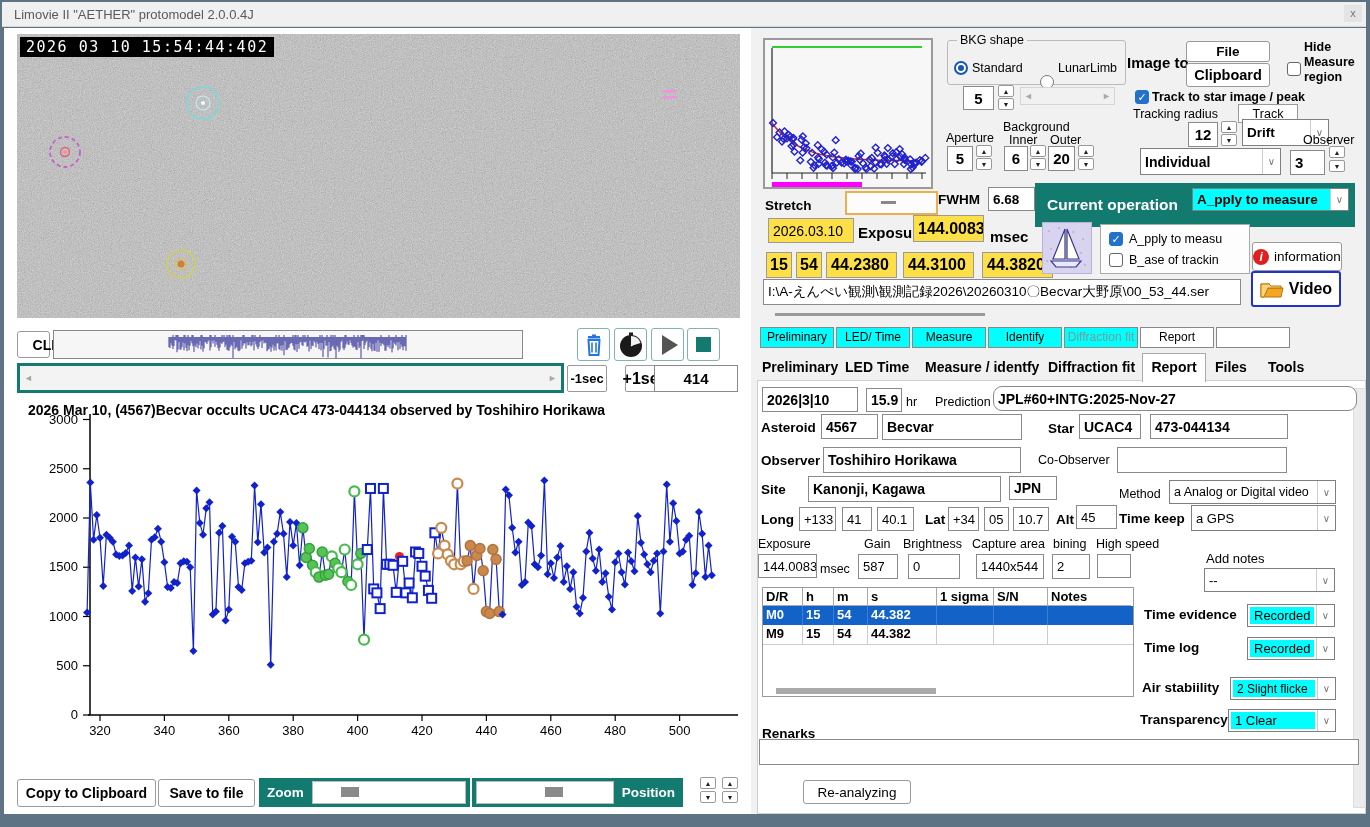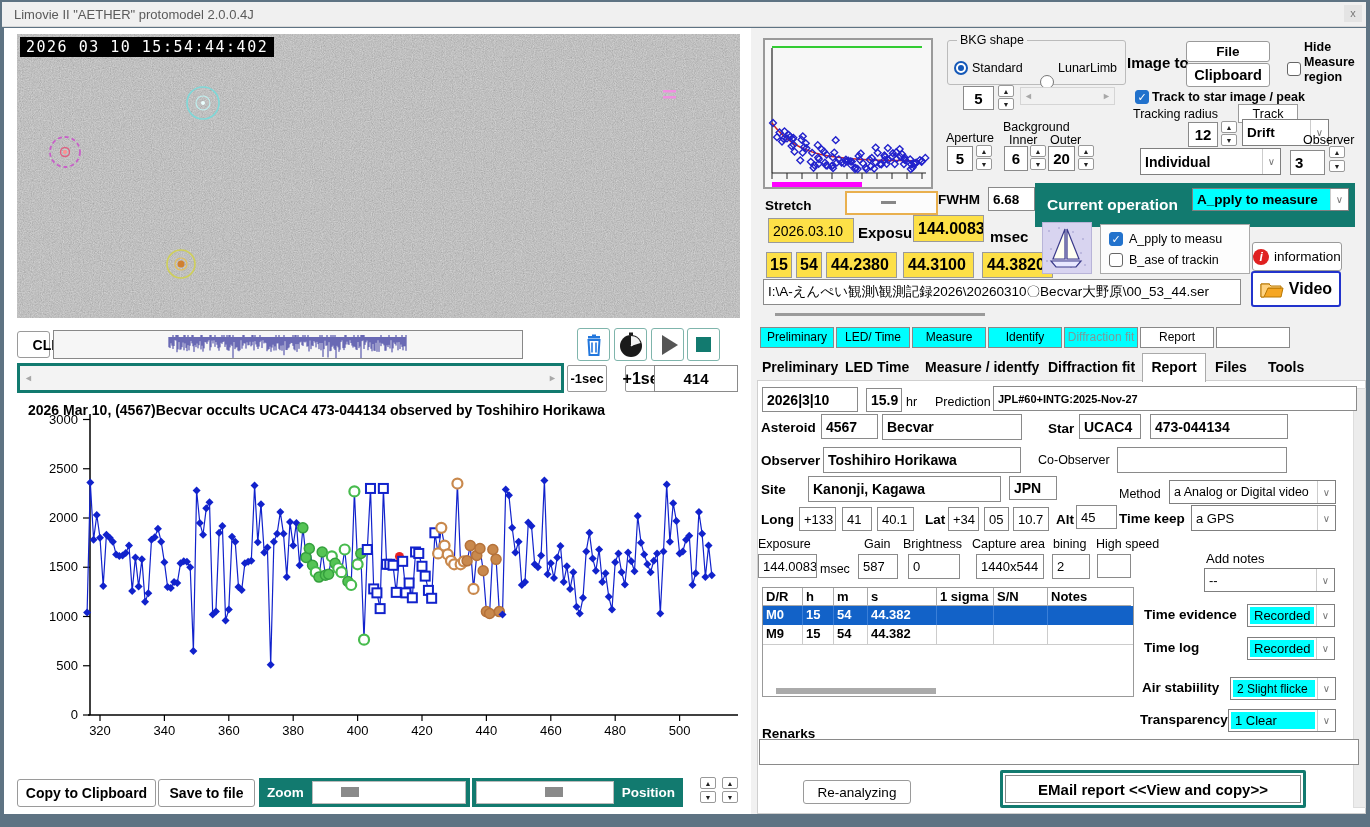--- a/index.html
+++ b/index.html
@@ -931,21 +931,21 @@
   <div class="abs tab2" style="left:1215px;top:359px;">Files</div>
   <div class="abs tab2" style="left:1268px;top:359px;">Tools</div>
 
   <div class="abs" style="left:757px;top:380px;width:607px;height:432px;background:#fff;border:1px solid #cfcfcf;z-index:1;"></div>
   <div class="abs" style="left:1353px;top:388px;width:11px;height:418px;background:#ececec;border:1px solid #ddd;z-index:2;"></div>
 
   <div class="abs fld b" style="left:762px;top:387px;width:96px;height:25px;font-size:14px;z-index:2;">2026|3|10</div>
   <div class="abs fld b" style="left:866px;top:388px;width:36px;height:24px;font-size:14px;z-index:2;">15.9</div>
   <div class="abs lab" style="left:906px;top:395px;z-index:2;">hr</div>
   <div class="abs lab" style="left:935px;top:395px;z-index:2;">Prediction</div>
-  <div class="abs fld b" style="left:993px;top:386px;width:364px;height:25px;font-size:11px;z-index:2;">JPL#60+INTG:2025-Nov-27</div>
+  <div class="abs fld b" style="left:993px;top:386px;width:364px;height:25px;font-size:14px;z-index:2;border-radius:9px;">JPL#60+INTG:2025-Nov-27</div>
 
   <div class="abs lab b" style="left:761px;top:420px;font-size:13.5px;z-index:2;">Asteroid</div>
   <div class="abs fld b" style="left:821px;top:414px;width:57px;height:25px;font-size:14px;z-index:2;">4567</div>
   <div class="abs fld b" style="left:882px;top:414px;width:140px;height:26px;font-size:14px;z-index:2;">Becvar</div>
   <div class="abs lab b" style="left:1048px;top:421px;font-size:13.5px;z-index:2;">Star</div>
   <div class="abs fld b" style="left:1079px;top:414px;width:62px;height:25px;font-size:14px;z-index:2;">UCAC4</div>
   <div class="abs fld b" style="left:1150px;top:414px;width:138px;height:25px;font-size:14px;z-index:2;">473-044134</div>
 
   <div class="abs lab b" style="left:761px;top:453px;font-size:13.5px;z-index:2;">Observer</div>
   <div class="abs fld b" style="left:823px;top:447px;width:198px;height:26px;font-size:14px;z-index:2;">Toshihiro Horikawa</div>
@@ -1044,14 +1044,13 @@
   </div>
   <div class="abs lab b" style="left:1140px;top:712px;font-size:13.5px;z-index:2;">Transparency</div>
   <div class="abs dd" style="left:1228px;top:709px;width:108px;height:23px;z-index:2;">
     <span class="ddt hl">1 Clear</span>
     <span class="dda"></span>
   </div>
 
   <div class="abs lab b" style="left:762px;top:726px;font-size:13.5px;z-index:2;">Renarks</div>
   <div class="abs fld" style="left:759px;top:739px;width:600px;height:26px;z-index:2;"></div>
   <div class="abs bt" style="left:803px;top:780px;width:108px;height:24px;font-weight:normal;font-size:13.5px;z-index:2;">Re-analyzing</div>
-  <div class="abs bt b" style="left:1000px;top:770px;width:306px;height:38px;font-size:15px;border:3px solid #127a6f;box-shadow:inset 0 0 0 2px #fff, inset 0 0 0 3px #888;border-radius:2px;z-index:2;">EMail report &lt;&lt;View and copy&gt;&gt;</div>
 </div>
 
 </body></html>

